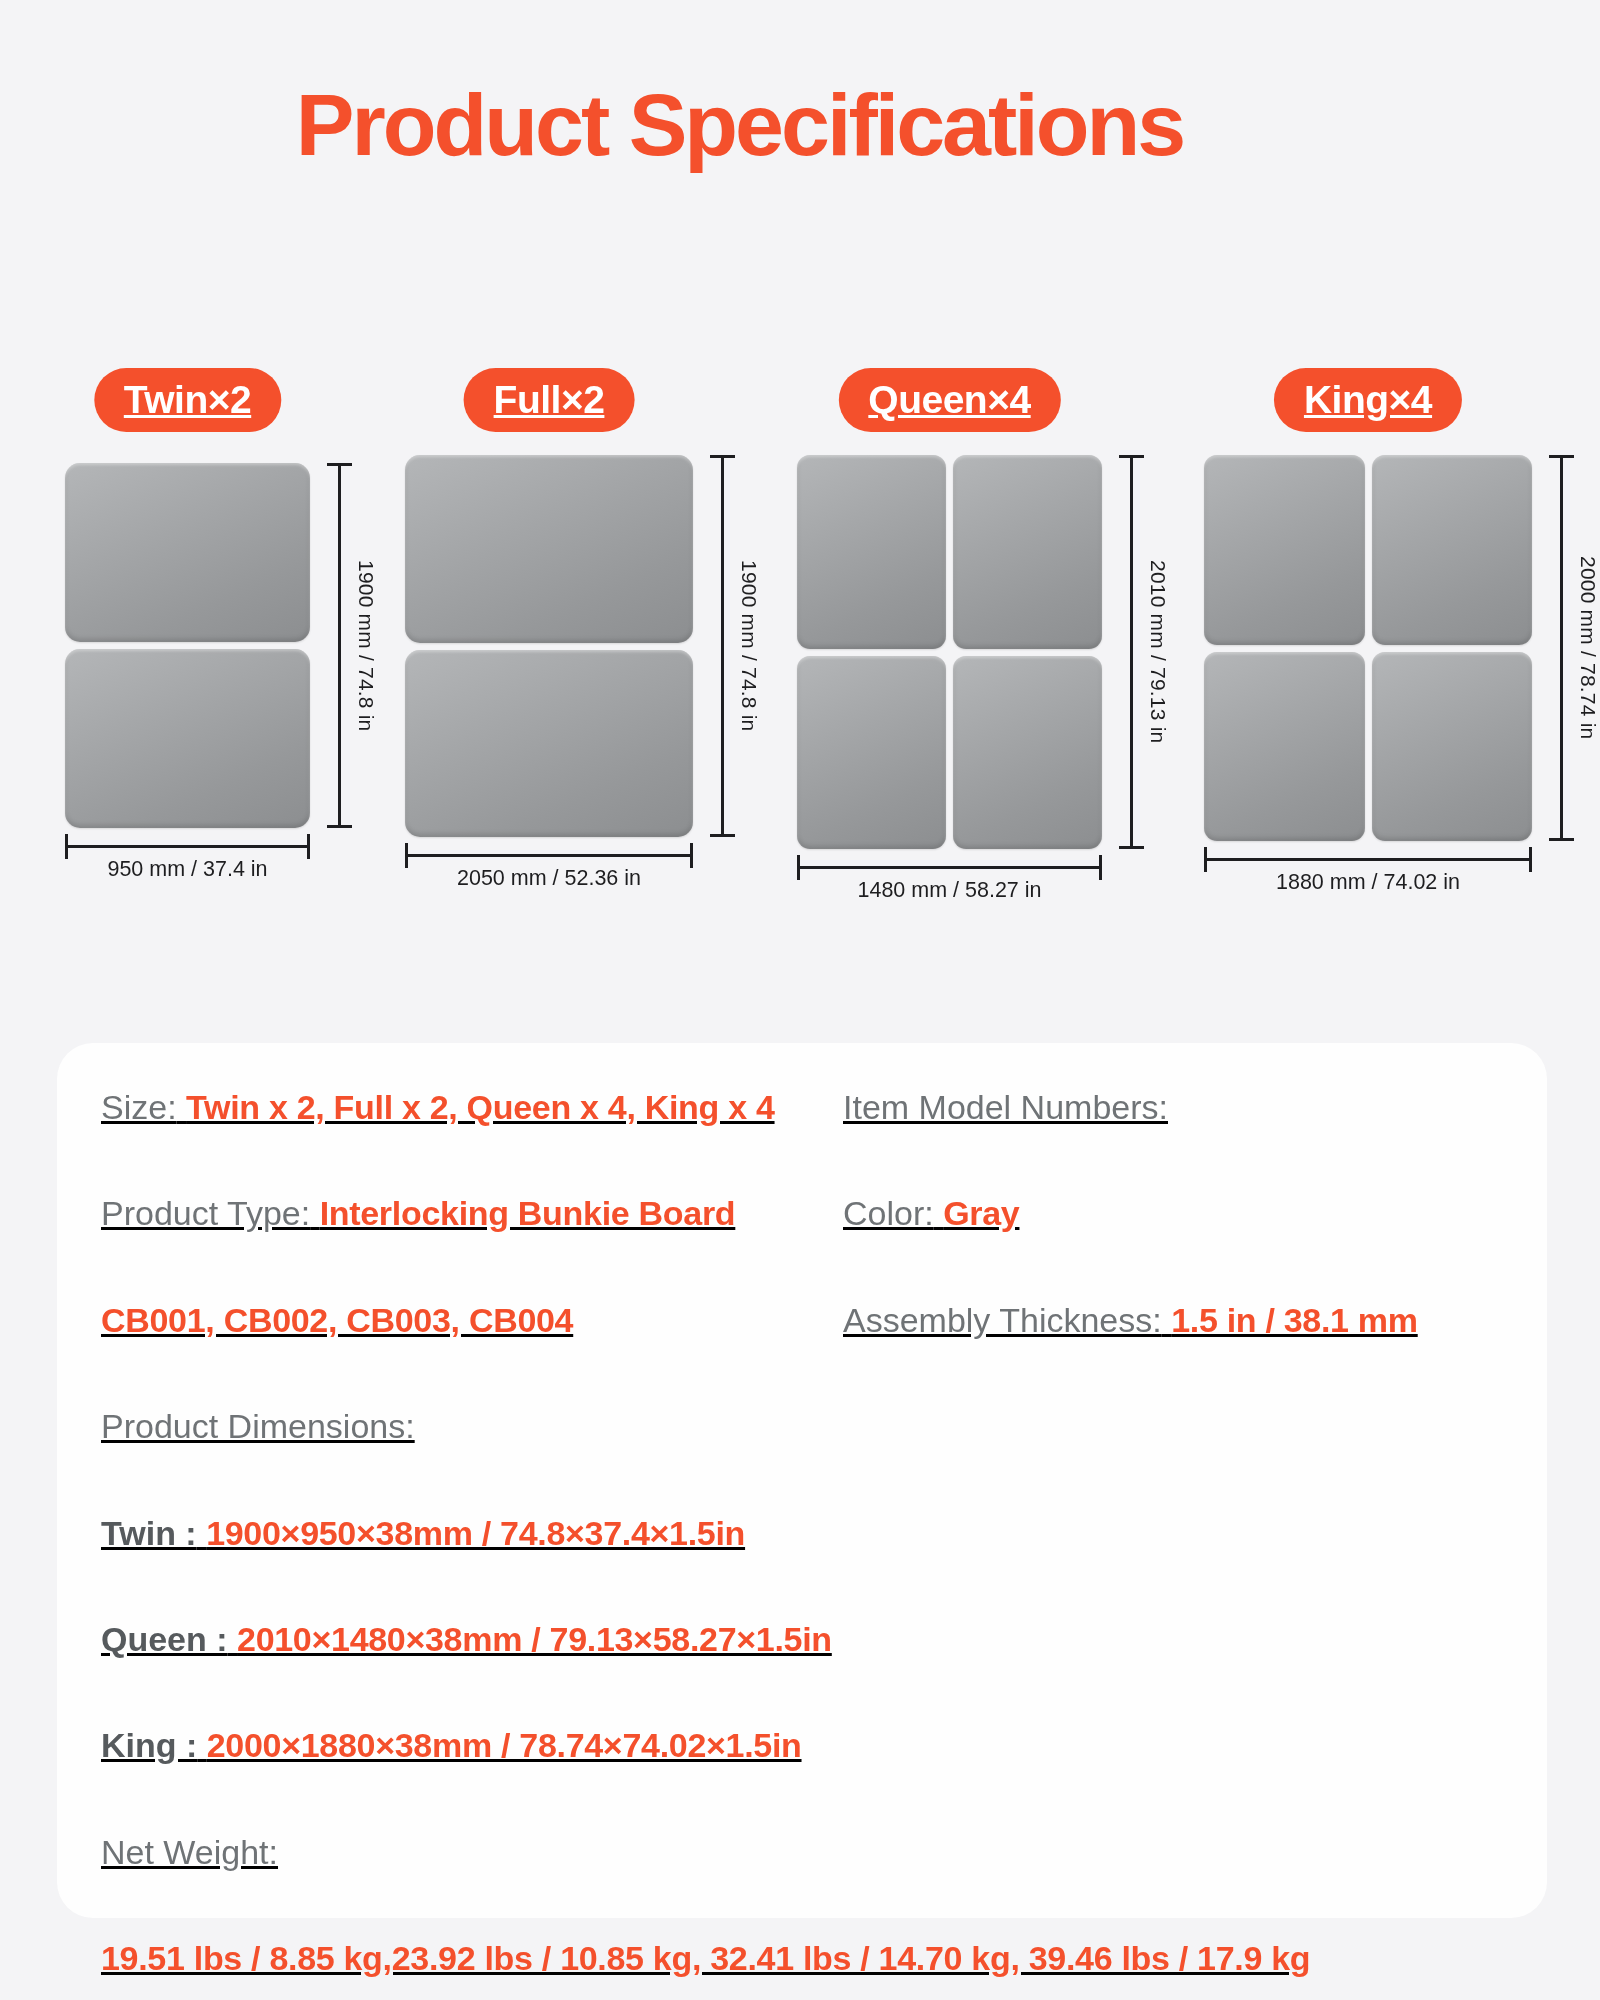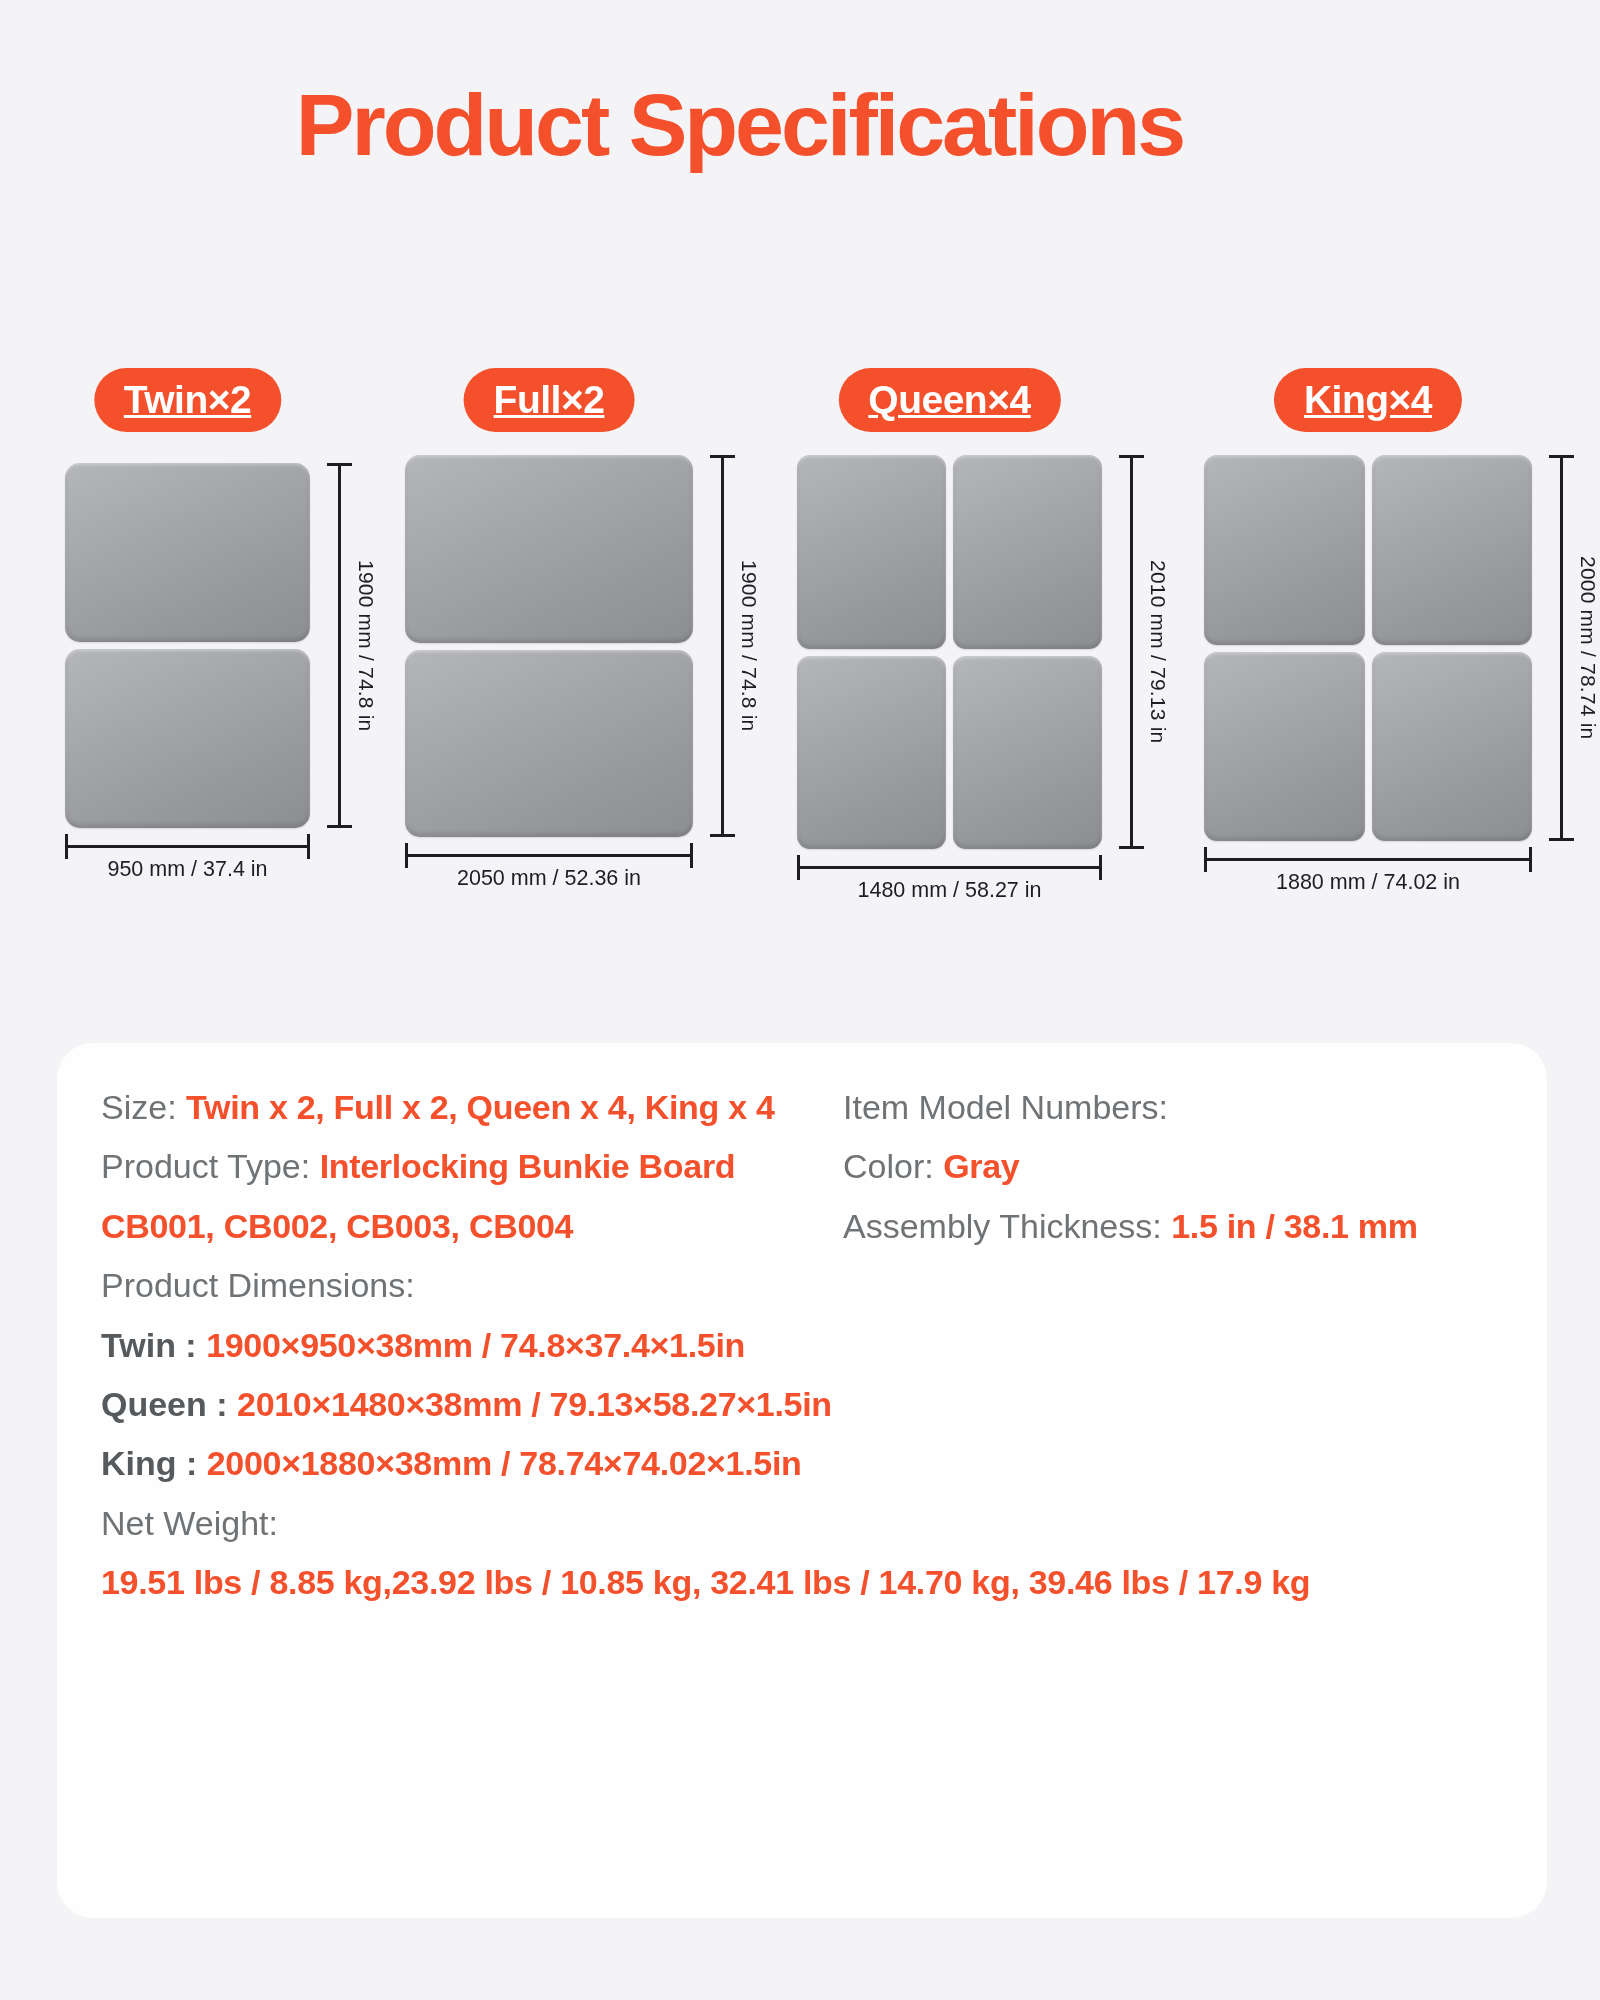--- a/index.html
+++ b/index.html
@@ -63,23 +63,24 @@
     content:""; position:absolute; top:-11px; width:3px; height:25px; background:#1e1e20;
   }
   .hline::before { left:0; } .hline::after { right:0; }
   .hlabel { text-align:center; margin-top:9px; font-size:21.5px; color:#1e1e20; white-space:nowrap; }
 
   
   .card {
     position:absolute; left:57px; top:1043px; width:1490px; height:875px;
     background:#fefefe; border-radius:36px;
     padding:46px 44px 0 44px;
-    display:grid; grid-template-columns:742px 1fr; row-gap:22px;
+    display:grid; grid-template-columns:742px 1fr; row-gap:69px;
     font-size:34px; line-height:1.1;
     align-content:start;
+    text-decoration:underline;
   }
   .card p { white-space:nowrap; }
   .full-row { grid-column:1 / -1; }
   .lbl { color:#6f7376; }
   .dlbl { color:#565a5d; font-weight:bold; }
   .val { color:#f4502c; font-weight:bold; letter-spacing:-0.3px; }
 </style>
 </head>
 <body>
 

